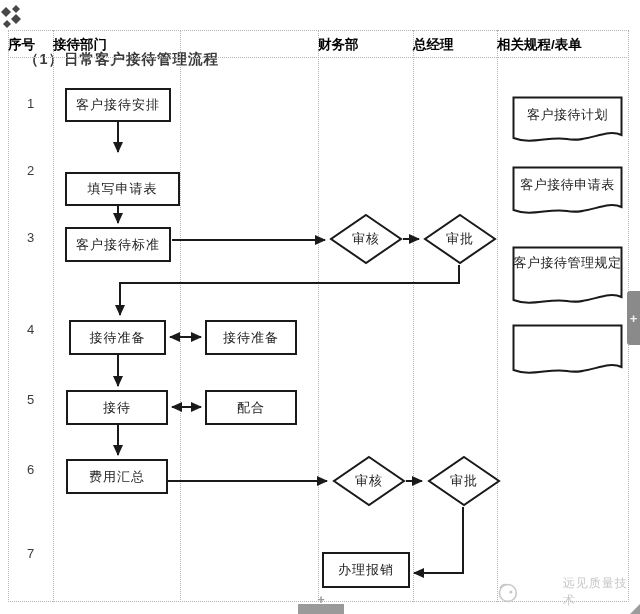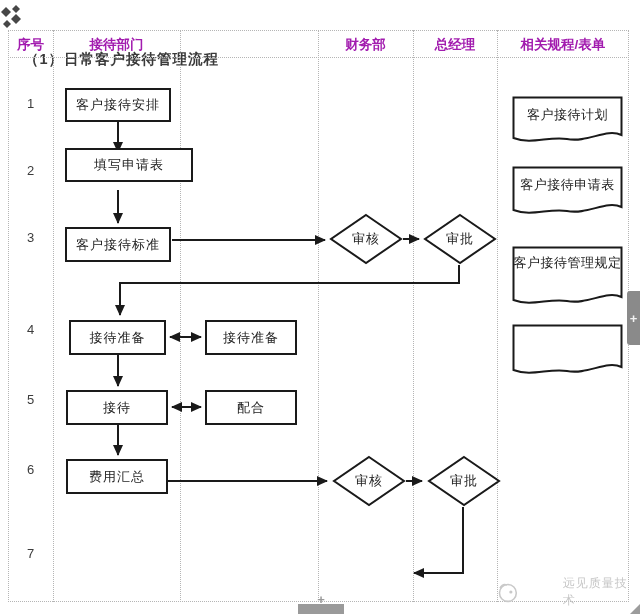--- a/index.html
+++ b/index.html
@@ -7,21 +7,21 @@
   .canvas { position:relative; width:640px; height:614px; background:#ffffff; overflow:hidden; }
 
   
   .title-deco { position:absolute; left:0; top:3px; }
   .page-title { position:absolute; left:24px; top:7px; font-size:14.5px; font-weight:bold; color:#3a3a3a; letter-spacing:1px;margin-top:43px; }
 
   
   .grid-outer { position:absolute; left:8px; top:30px; width:621px; height:572px; border:1px dotted #b5b5b5; }
   .vline { position:absolute; top:30px; height:572px; width:0; border-left:1px dotted #b5b5b5; }
   .hline-header { position:absolute; left:8px; top:57px; width:621px; height:0; border-top:1px dotted #b5b5b5; }
-  .th { position:absolute; top:35px; height:20px; line-height:20px; text-align:center; font-size:13.5px; font-weight:bold; color:#a21caf; }
+  .th { position:absolute; top:35px; height:20px; line-height:20px; text-align:left; font-size:13.5px; font-weight:bold; color:#000000; }
   .rownum { position:absolute; left:8px; width:45px; text-align:center; font-size:13px; color:#3c3c3c; }
 
   
   .pbox { position:absolute; background:#fff; border:2px solid #1a1a1a; display:flex; align-items:center; justify-content:center; font-size:13px; color:#222; letter-spacing:1px; z-index:3; }
   .dwrap { position:absolute; width:76px; height:52px; z-index:3; }
   .dwrap svg { position:absolute; left:0; top:0; }
   .dlabel { position:absolute; left:0; top:0; width:100%; height:100%; display:flex; align-items:center; justify-content:center; font-size:13px; color:#222; letter-spacing:1px; }
   .doc { position:absolute; left:512px; width:111px; z-index:3;font-family:Liberation Serif, serif; }
   .doc svg { position:absolute; left:0; top:0; }
   .doclabel { position:absolute; left:0; top:8px; width:100%; text-align:center; font-size:13px; color:#222; line-height:22px; letter-spacing:0.5px; }
@@ -93,27 +93,28 @@
       <path d="M118,355 L118,386" marker-end="url(#ae)"></path>
       <path d="M172,407 L201,407" marker-start="url(#as)" marker-end="url(#ae)"></path>
       <path d="M118,425 L118,455" marker-end="url(#ae)"></path>
       <path d="M168,481 L327,481" marker-end="url(#ae)"></path>
       <path d="M406,481 L422,481" marker-end="url(#ae)"></path>
       <path d="M463,507 L463,573 L414,573" marker-end="url(#ae)"></path>
     </g>
   </svg>
 
   <div class="pbox" style="left:65px;top:88px;width:106px;height:34px">客户接待安排</div>
-  <div class="pbox" style="left:65px;top:148px;width:128px;height:34px">填写申请表</div>
+  <div class="pbox" style="left:65px;top:172px;width:115px;height:34px">填写申请表</div>
   <div class="pbox" style="left:65px;top:227px;width:106px;height:35px">客户接待标准</div>
   <div class="pbox" style="left:69px;top:320px;width:97px;height:35px">接待准备</div>
   <div class="pbox" style="left:205px;top:320px;width:92px;height:35px">接待准备</div>
   <div class="pbox" style="left:66px;top:390px;width:102px;height:35px">接待</div>
   <div class="pbox" style="left:205px;top:390px;width:92px;height:35px">配合</div>
   <div class="pbox" style="left:66px;top:459px;width:102px;height:35px">费用汇总</div>
+  <div class="pbox" style="left:322px;top:552px;width:88px;height:36px">办理报销</div>
 
   <div class="dwrap" style="left:328px;top:213px">
     <svg width="76" height="52" viewBox="0 0 76 52">
         <polygon points="38,2 73,26 38,50 3,26" fill="#fff" stroke="#1a1a1a" stroke-width="2"></polygon>
       </svg>
     <div class="dlabel">审核</div>
   </div>
   <div class="dwrap" style="left:422px;top:213px">
     <svg width="76" height="52" viewBox="0 0 76 52">
         <polygon points="38,2 73,26 38,50 3,26" fill="#fff" stroke="#1a1a1a" stroke-width="2"></polygon>

